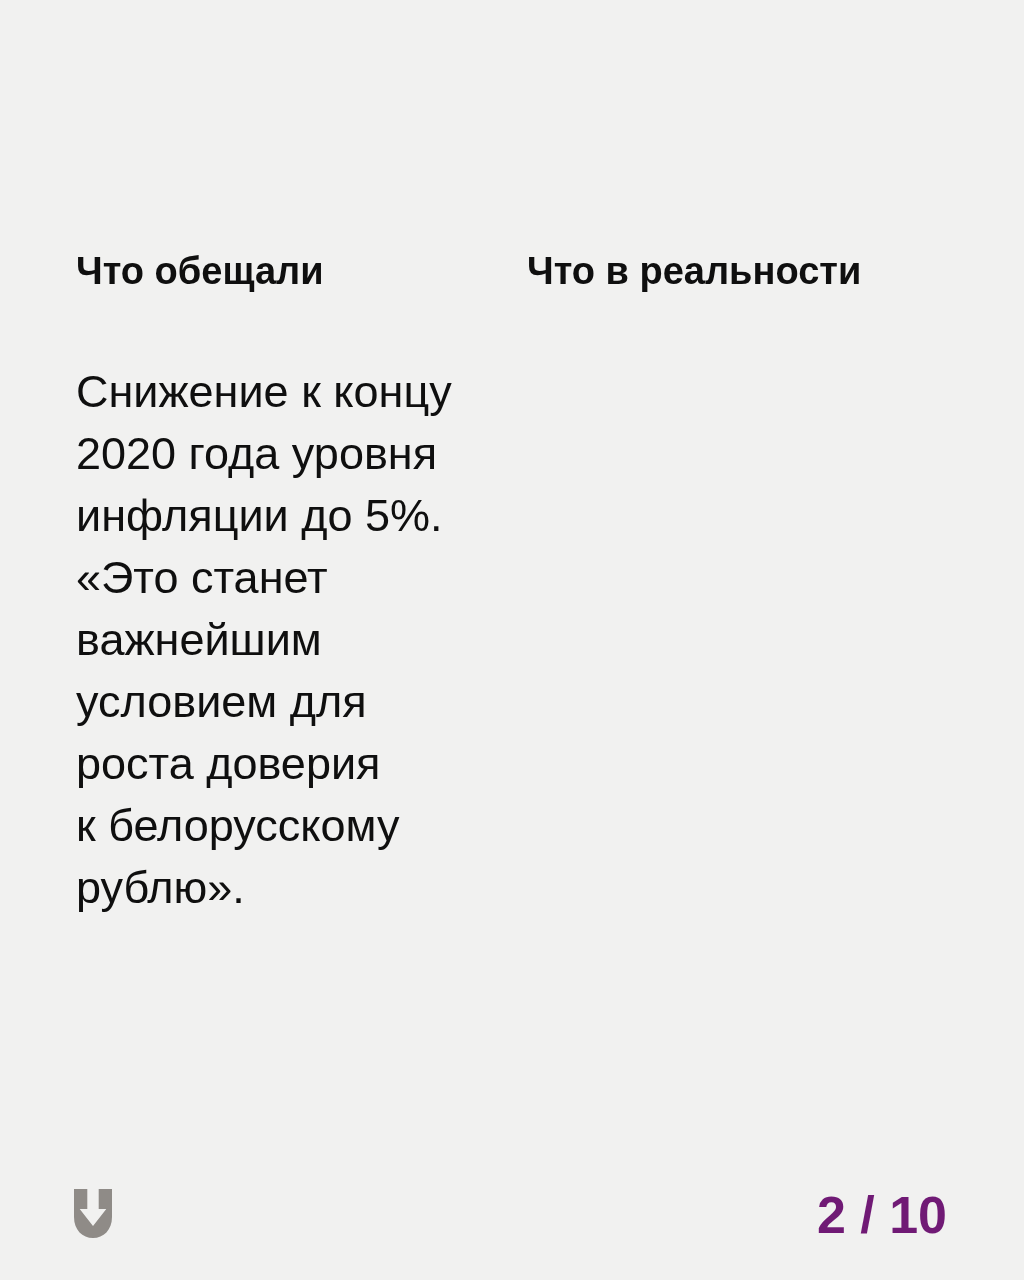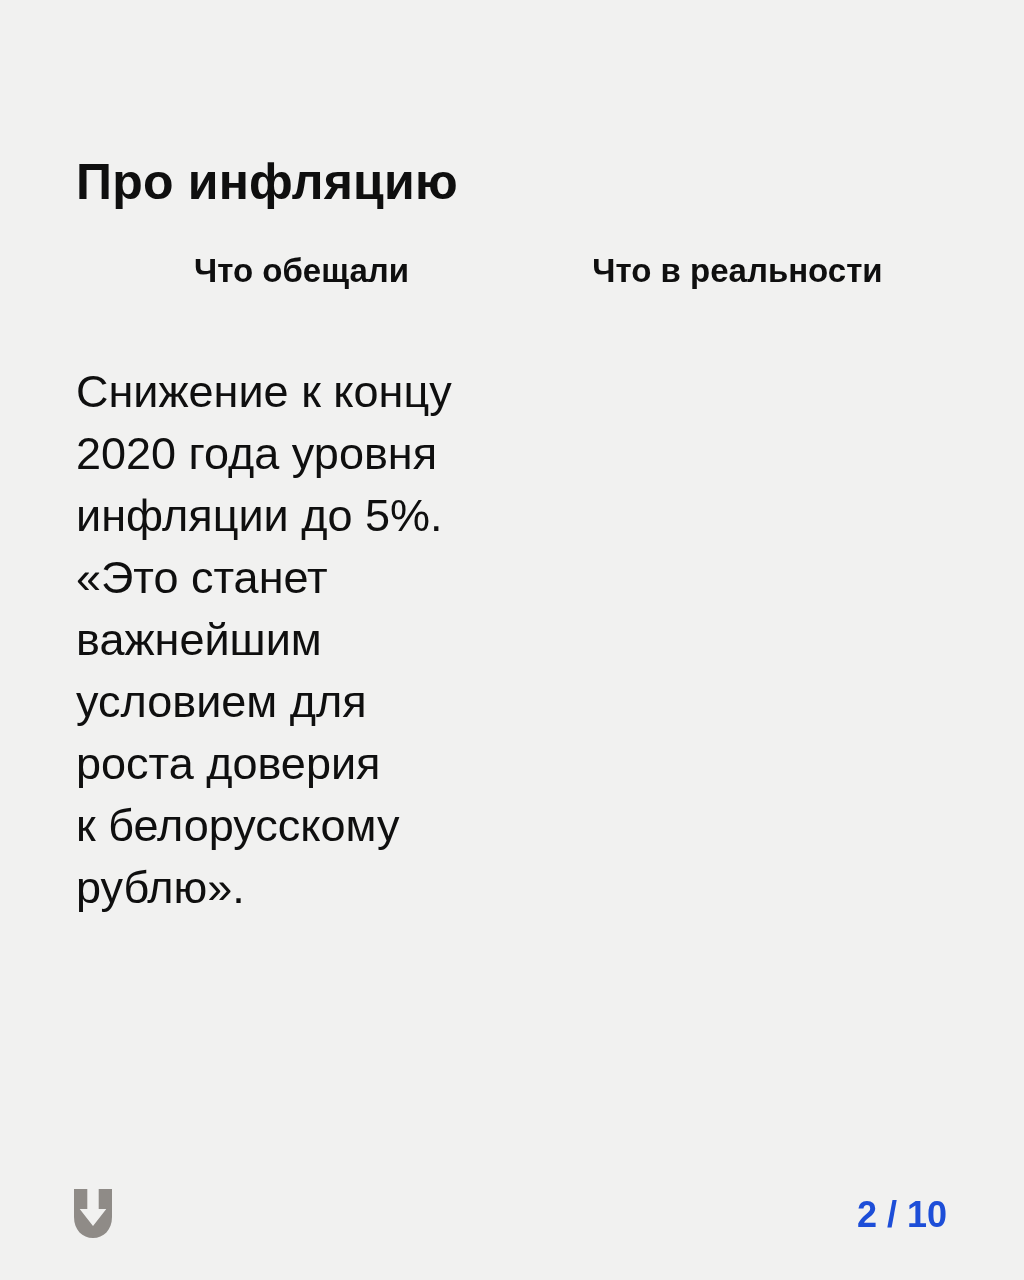--- a/index.html
+++ b/index.html
@@ -28,57 +28,55 @@
   }
   .columns {
     position: absolute;
     left: 76px;
     top: 246px;
     width: 872px;
     display: grid;
     grid-template-columns: 451px 1fr;
   }
   .col-header {
-    font-size: 33px;
+    font-size: 38px;
     line-height: 50px;
     font-weight: bold;
     white-space: nowrap;
-    text-align: center;
   }
   .col-body {
     margin-top: 65px;
     font-size: 45px;
     line-height: 62px;
     font-weight: normal;
     white-space: pre-line;
   }
   .footer-logo {
     position: absolute;
     left: 74px;
     top: 1189px;
     width: 38px;
     height: 49px;
   }
   .page-indicator {
     position: absolute;
     right: 77px;
     top: 1189px;
-    font-size: 36px;
+    font-size: 52px;
     line-height: 52px;
     font-weight: bold;
-    color: #1d4ed8;
+    color: #701a75;
     white-space: nowrap;
   }
 </style>
 </head>
 <body>
 
 <div class="card">
 
-  <h1 class="title">Про инфляцию</h1>
 
   <div class="columns">
     <div class="col-header">Что обещали</div>
     <div class="col-header">Что в реальности</div>
     <div class="col-body">Снижение к концу
 2020 года уровня
 инфляции до 5%.
 «Это станет
 важнейшим
 условием для

